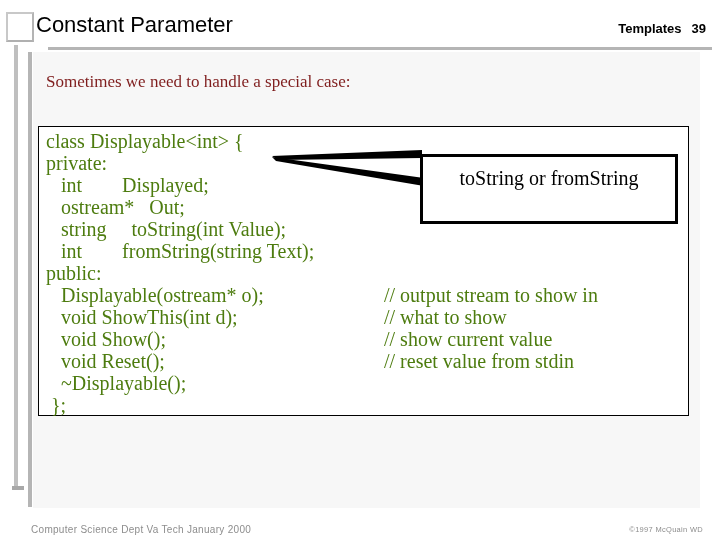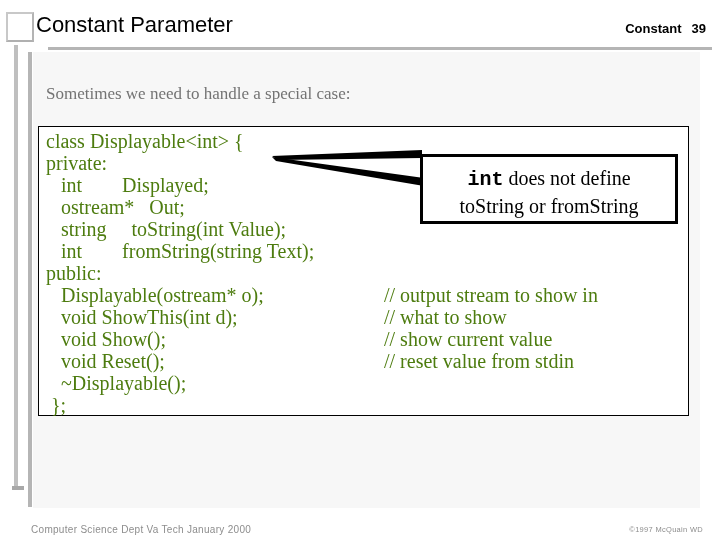--- a/index.html
+++ b/index.html
@@ -96,23 +96,22 @@
     height: 456px;
     background: #f7f7f7;
   }
 
   #lead-text {
     position: absolute;
     left: 46px;
     top: 72px;
     font-family: "Liberation Serif", serif;
     font-size: 17px;
-    color: #737373;
-    white-space: nowrap;
-    margin-top: 12px;
+    color: #7f1d1d;
+    white-space: nowrap;
   }
 
   
   #code-box {
     position: absolute;
     left: 38px;
     top: 126px;
     width: 651px;
     height: 290px;
     background: #ffffff;
@@ -209,21 +208,21 @@
 </head>
 <body>
 
 <div id="slide">
 
   <div id="header-square"></div>
 
   <div id="slide-title">Constant Parameter</div>
 
   <div id="header-right">
-    <span>Constant</span><span class="num">39</span>
+    <span>Templates</span><span class="num">39</span>
   </div>
 
   <div id="header-rule"></div>
 
   <div id="rail-outer"></div>
   <div id="rail-outer-foot"></div>
   <div id="rail-inner"></div>
 
   <div id="content-panel"></div>
 
@@ -231,20 +230,19 @@
 
   <div id="code-box"></div>
   <div id="code-inner"><span class="row"><span class="cmt">class Displayable&lt;int&gt; {</span></span><span class="row"><span class="cmt">private:</span></span><span class="row"><span class="cmt">   int        Displayed;</span></span><span class="row"><span class="cmt">   ostream*   Out;</span></span><span class="row"><span class="cmt">   string     toString(int Value);</span></span><span class="row"><span class="cmt">   int        fromString(string Text);</span></span><span class="row"><span class="cmt">public:</span></span><span class="row"><span class="cmt">   Displayable(ostream* o);</span><span>// output stream to show in</span></span><span class="row"><span class="cmt">   void ShowThis(int d);</span><span>// what to show</span></span><span class="row"><span class="cmt">   void Show();</span><span>// show current value</span></span><span class="row"><span class="cmt">   void Reset();</span><span>// reset value from stdin</span></span><span class="row"><span class="cmt">   ~Displayable();</span></span><span class="row"><span class="cmt"> };</span></span></div>
 
   <svg id="callout-tail" viewBox="0 0 156 42" width="156" height="42">
     <polygon points="0,8 150,2 150,10 6,12" fill="#000000"></polygon>
     <polygon points="0,9 152,30 152,38 4,13" fill="#000000"></polygon>
   </svg>
 
   <div id="callout-box">
-    <span class="cline"><span class="mono">int</span><span> does not define</span></span>
     <span class="cline">toString or fromString</span>
   </div>
 
   <div id="footer-left">Computer Science Dept Va Tech January 2000</div>
   <div id="footer-right">©1997  McQuain WD</div>
 
 </div>
 
 </body></html>

